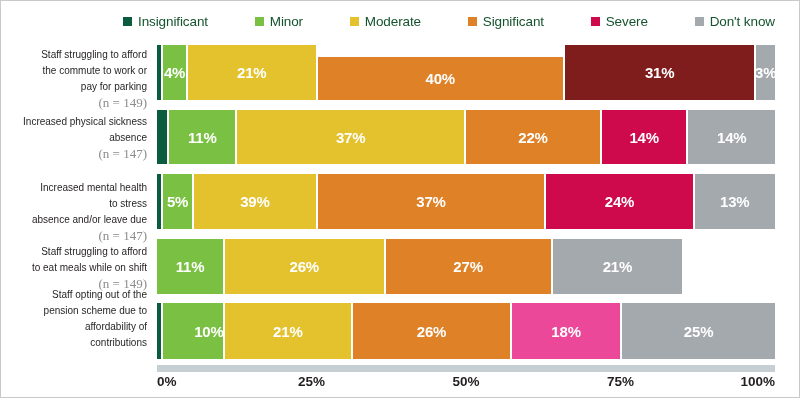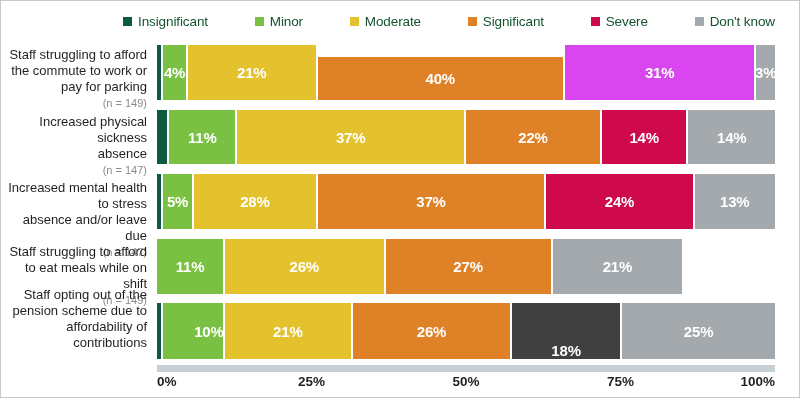--- a/index.html
+++ b/index.html
@@ -92,27 +92,28 @@
   .catlabel {
     position: absolute;
     right: 0;
     width: 152px;
     text-align: right;
     box-sizing: border-box;
     padding-right: 6px;
     line-height: 16px;
   }
   .catlabel .cattext {
+    font-size: 10px;
+    color: #231f20;
+  }
+  .catlabel .catn {
     font-size: 13px;
-    color: #231f20;
-  }
-  .catlabel .catn {
-    font-size: 11px;
     color: #8c8c8c;
     white-space: nowrap;
+    font-family: Liberation Serif, serif;
   }
   .labelcol {
     position: absolute;
     left: 0;
     top: 38px;
     width: 152px;
     height: 325px;
   }
 
   
@@ -208,21 +209,21 @@
         <div class="seg" style="background: rgb(11, 92, 63); width: 1%;"></div>
         <div class="seg" style="background: rgb(122, 193, 67); width: 4%;">
           <span class="seg-label">4%</span>
         </div>
         <div class="seg" style="background: rgb(227, 194, 46); width: 21%;">
           <span class="seg-label">21%</span>
         </div>
         <div class="seg" style="background: rgb(223, 129, 39); width: 40%; margin-top: 12px;">
           <span class="seg-label">40%</span>
         </div>
-        <div class="seg" style="background: #d946ef; width: 31%;">
+        <div class="seg" style="background: #7f1d1d; width: 31%;">
           <span class="seg-label">31%</span>
         </div>
         <div class="seg" style="background: rgb(163, 169, 173); width: 3%;">
           <span class="seg-label">3%</span>
         </div>
       </div>
       <div class="row" style="top: 71px; height: 54px;">
         <div class="seg" style="background: rgb(11, 92, 63); width: 2%;"></div>
         <div class="seg" style="background: rgb(122, 193, 67); width: 11%;">
           <span class="seg-label">11%</span>
@@ -239,21 +240,21 @@
         <div class="seg" style="background: rgb(163, 169, 173); width: 14%;">
           <span class="seg-label">14%</span>
         </div>
       </div>
       <div class="row" style="top: 135px; height: 55px;">
         <div class="seg" style="background: rgb(11, 92, 63); width: 1%;"></div>
         <div class="seg" style="background: rgb(122, 193, 67); width: 5%;">
           <span class="seg-label">5%</span>
         </div>
         <div class="seg" style="background: rgb(227, 194, 46); width: 20%;">
-          <span class="seg-label">28%</span>
+          <span class="seg-label">39%</span>
         </div>
         <div class="seg" style="background: rgb(223, 129, 39); width: 37%;">
           <span class="seg-label">37%</span>
         </div>
         <div class="seg" style="background: rgb(207, 10, 76); width: 24%;">
           <span class="seg-label">24%</span>
         </div>
         <div class="seg" style="background: rgb(163, 169, 173); width: 13%;">
           <span class="seg-label">13%</span>
         </div>
@@ -276,21 +277,21 @@
         <div class="seg" style="background: rgb(11, 92, 63); width: 1%;"></div>
         <div class="seg" style="background: rgb(122, 193, 67); width: 10%; padding-left: 32px;">
           <span class="seg-label">10%</span>
         </div>
         <div class="seg" style="background: rgb(227, 194, 46); width: 21%;">
           <span class="seg-label">21%</span>
         </div>
         <div class="seg" style="background: rgb(223, 129, 39); width: 26%;">
           <span class="seg-label">26%</span>
         </div>
-        <div class="seg" style="background: #404040; width: 18%; align-items: flex-end;">
+        <div class="seg" style="background: #ec4899; width: 18%;">
           <span class="seg-label">18%</span>
         </div>
         <div class="seg" style="background: rgb(163, 169, 173); width: 25%;">
           <span class="seg-label">25%</span>
         </div>
       </div>
     </div>
 
   <div class="axisbar"></div>
 

